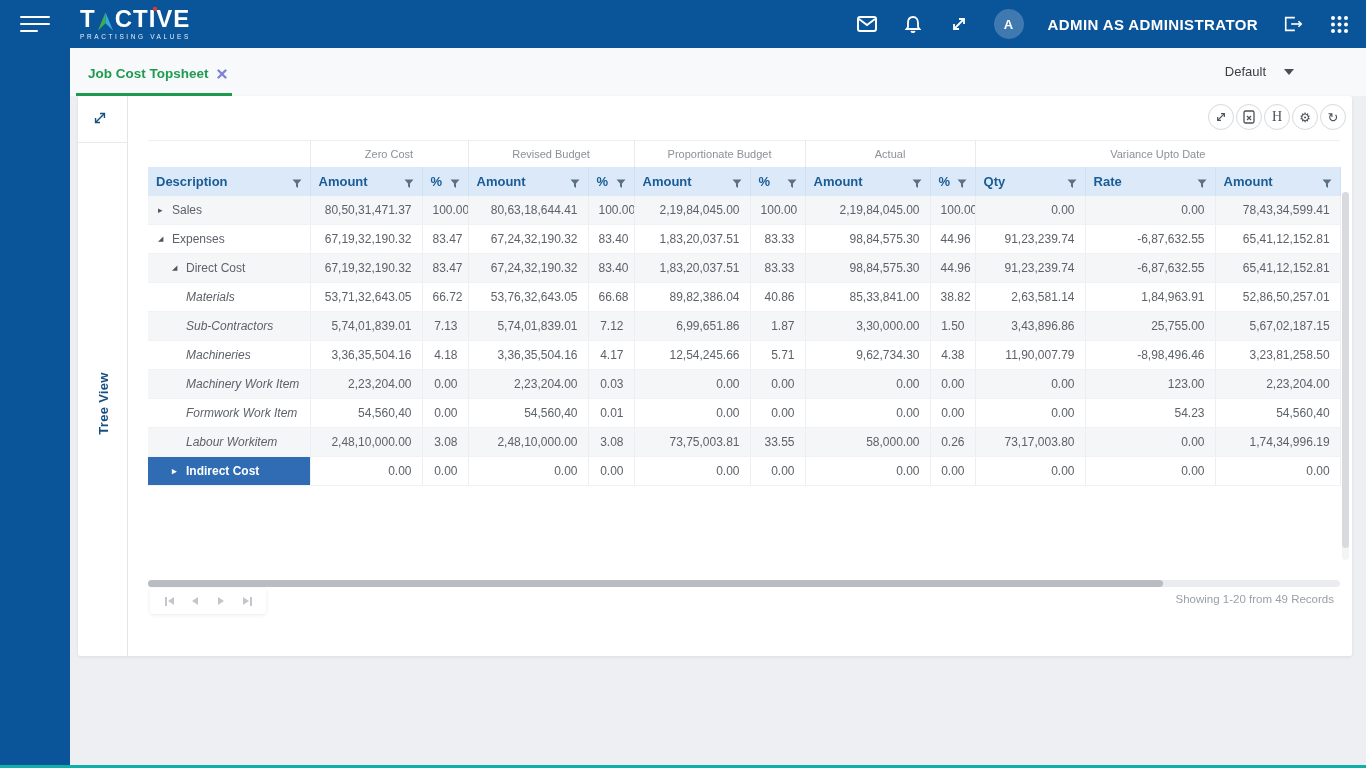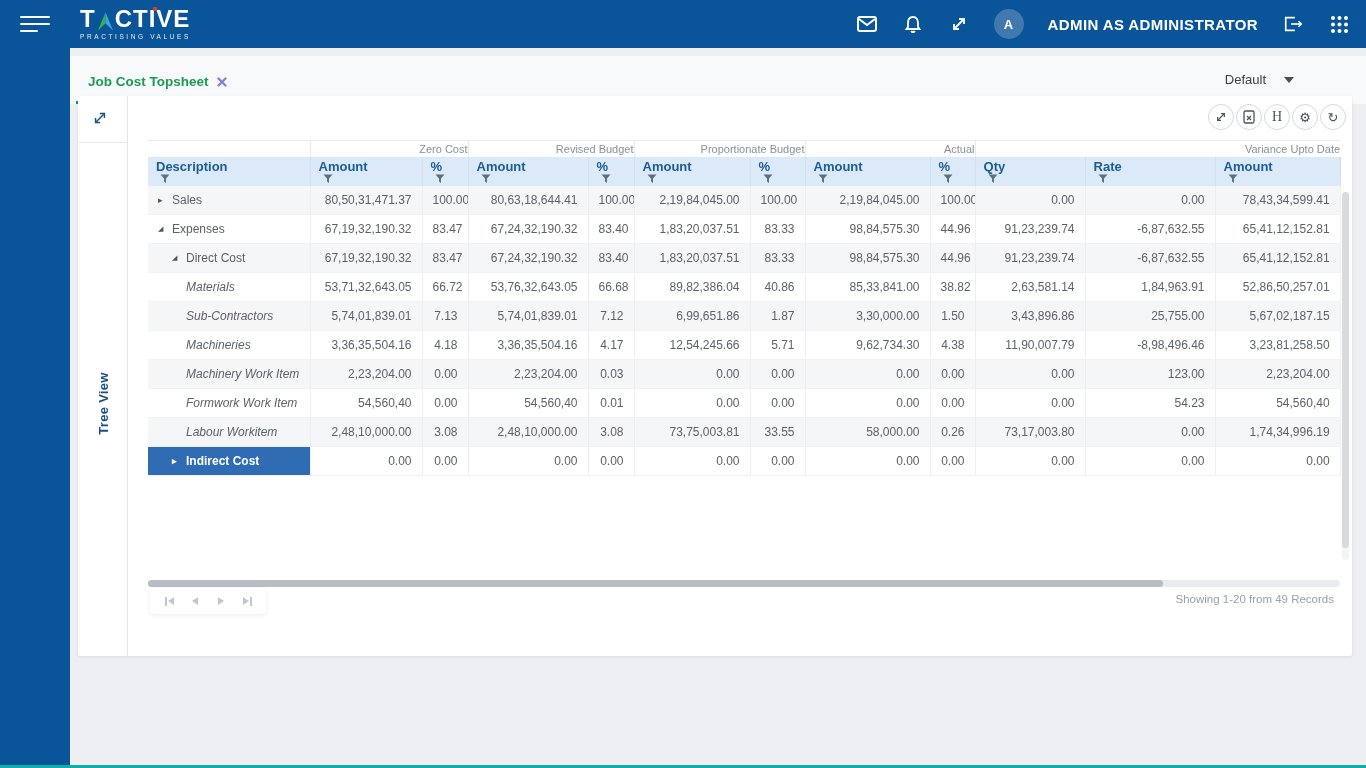--- a/index.html
+++ b/index.html
@@ -23,21 +23,21 @@
   .logo-sub { font-size:6.5px; letter-spacing:2.6px; margin-top:3px; color:#e8eef5; }
 
   .nav-right { margin-left:auto; display:flex; align-items:center; gap:24px; margin-right:16px; color:#fff; }
   .nav-ic { width:22px; height:22px; display:flex; align-items:center; justify-content:center; cursor:pointer; }
   .avatar { width:30px; height:30px; border-radius:50%; background:rgba(255,255,255,.22);
     display:flex; align-items:center; justify-content:center; font-weight:bold; font-size:13px; }
   .user-label { font-weight:bold; font-size:15px; letter-spacing:.4px; }
 
   
   .content { position:absolute; left:70px; top:48px; right:0; bottom:0; background:#edeff3; }
-  .tabbar { position:absolute; left:0; top:8px; right:0; height:48px; background:#f8f9fb; }
+  .tabbar { position:absolute; left:0; top:0; right:0; height:48px; background:#f8f9fb; }
   .tab { position:absolute; left:18px; top:18px; display:flex; align-items:center; gap:8px;
     color:var(--tab-green); font-weight:bold; font-size:13.5px; cursor:pointer; }
   .tab-underline { position:absolute; left:6px; top:45px; width:156px; height:3px; background:var(--tab-green); }
   .view-select { position:absolute; right:72px; top:16px; display:flex; align-items:center; gap:18px;
     color:#3c4043; font-size:13px; cursor:pointer; }
   .caret-down { width:0; height:0; border-left:5px solid transparent; border-right:5px solid transparent;
     border-top:6px solid #4a4d52; }
 
   
   .card { position:absolute; left:8px; top:48px; width:1274px; height:560px; background:#fff;
@@ -50,25 +50,25 @@
     transform-origin:center; white-space:nowrap; color:#17507f; font-weight:bold; font-size:13px; letter-spacing:.3px; }
 
   .toolbar { position:absolute; top:8px; right:6px; display:flex; gap:2px; }
   .icon-btn { width:26px; height:26px; border-radius:50%; border:1px solid #d6d9dd; background:#fff;
     display:flex; align-items:center; justify-content:center; color:#4d5358; font-size:13px; cursor:pointer; }
   .icon-btn .serifH { font-family:"Liberation Serif", serif; font-size:14px; }
 
   
   .grid { position:absolute; left:70px; top:44px; width:1192px; }
   table { border-collapse:collapse; table-layout:fixed; width:1192px; border-top:1px solid #eceef1; }
-  .grp td { height:16px; font-size:11px; color:#8b9099; text-align:right; border-left:1px solid #e8eaed; }
+  .grp td { height:26px; font-size:11px; color:#8b9099; text-align:center; border-left:1px solid #e8eaed; }
   .grp td:first-child { border-left:none; }
   thead .hdr th { height:29px; background:var(--header-bg); color:var(--header-text);
     font-size:13px; font-weight:bold; text-align:left; padding:0 8px; border-right:1px solid #cfe0f2; }
-  thead .hdr th .hwrap { display:flex; align-items:flex-start; justify-content:space-between;flex-direction:column; }
+  thead .hdr th .hwrap { display:flex; align-items:flex-end; justify-content:space-between; }
   .funnel { flex:0 0 auto; margin-left:4px; cursor:pointer; }
   tbody td { height:28px; font-size:12px; color:#5d6269; text-align:right; padding:0 10px;
     border-right:1px solid #eceef1; border-bottom:1px solid #f1f2f5; background:#fff; white-space:nowrap; overflow:hidden; }
   tbody tr:nth-child(odd) td { background:var(--row-alt); }
   td.desc { text-align:left; padding:0; }
   .desc-in { display:flex; align-items:center; height:28px; padding-left:10px; gap:5px; }
   .lvl1 .desc-in { padding-left:24px; }
   .lvl2 .desc-in { padding-left:38px;font-style:italic; }
   .arrow { font-size:9px; color:#4f555b; width:9px; display:inline-block; }
   .arrow.exp { font-size:7px; }

